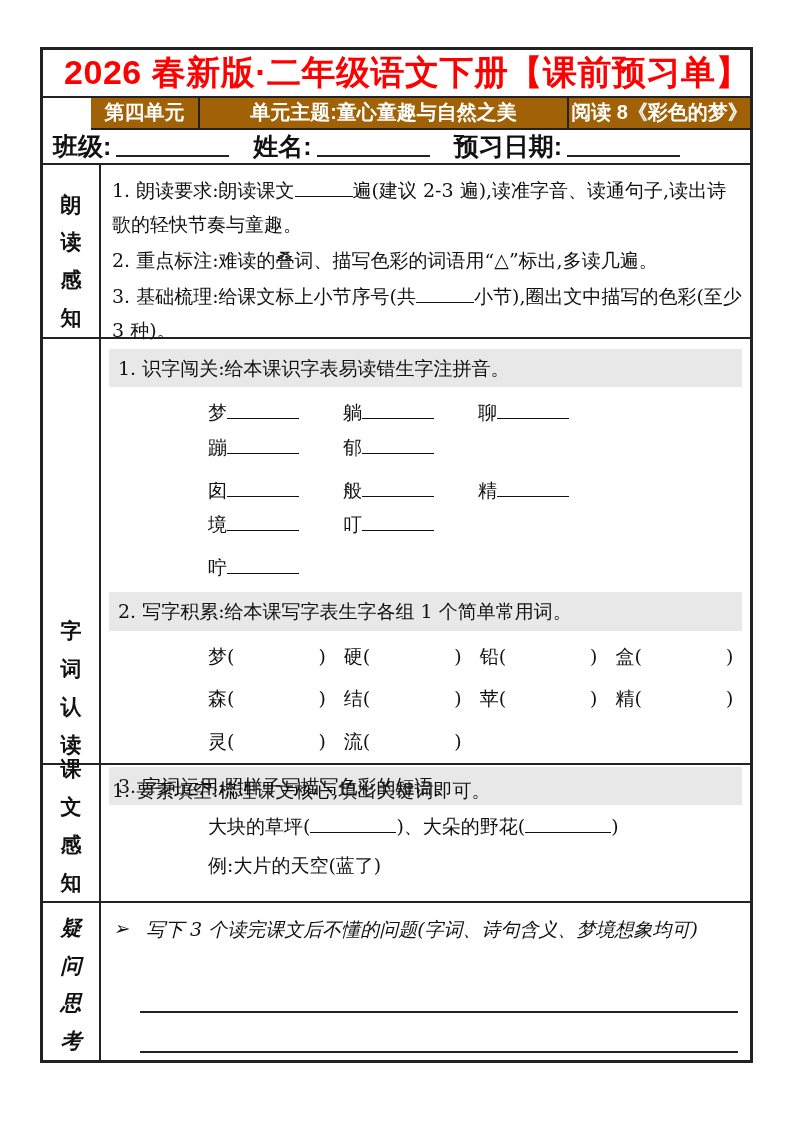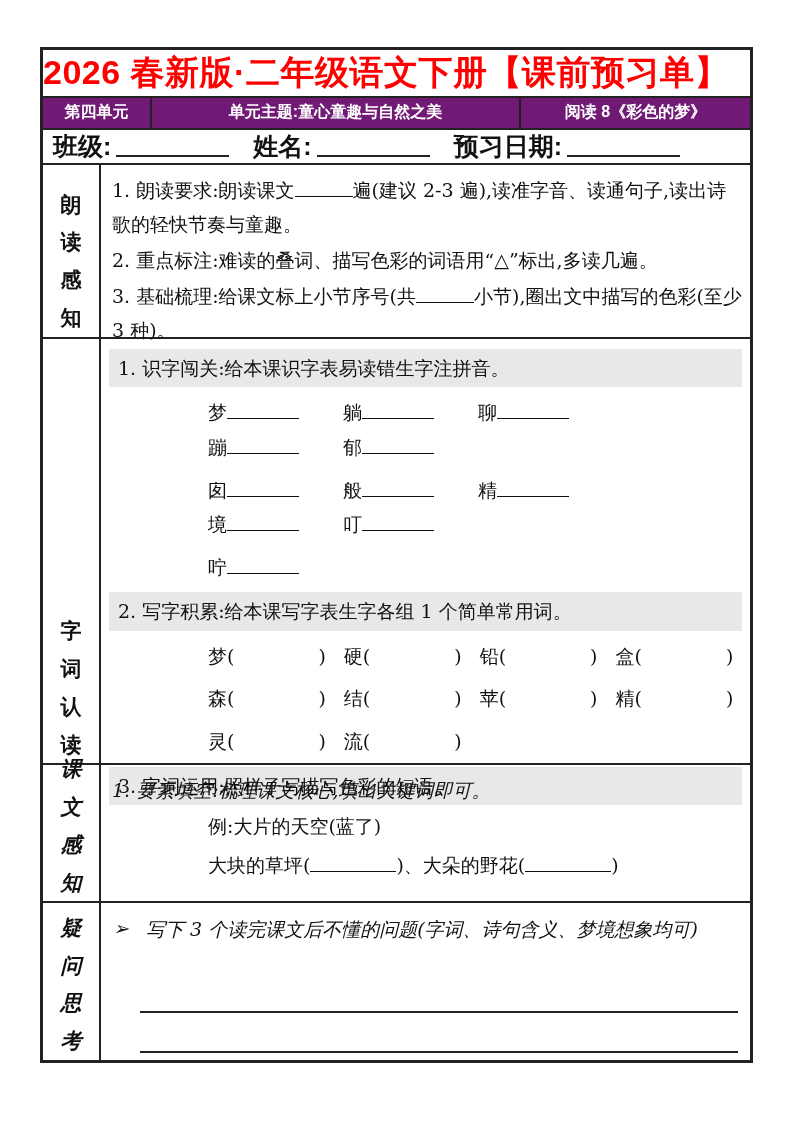--- a/index.html
+++ b/index.html
@@ -6,27 +6,27 @@
   html,body { background:#ffffff; }
   .page {
     position:relative; width:793px; height:1122px; background:#fff;
     font-family:"DejaVu Serif", serif; color:#111; overflow:hidden;
   }
   .sheet {
     position:absolute; left:40px; top:47px; width:713px; height:1016px;
     border:3px solid #222; display:flex; flex-direction:column;
   }
   
-  .titlebar { height:58px; display:flex; align-items:center; justify-content:flex-start;
+  .titlebar { height:58px; display:flex; align-items:center; justify-content:flex-end;
     border-bottom:2px solid #222; background:#fff; }
   .title { font-family:"Liberation Sans", sans-serif; font-weight:900; font-size:34px;
     color:#fe0000; white-space:nowrap; letter-spacing:0.5px; }
   
-  .unitbar { height:41px; display:flex; background:#701a75; border-bottom:2px solid #222;
-    color:#ffffff; font-family:"Liberation Sans", sans-serif; font-weight:700; font-size:16px; }
+  .unitbar { height:41px; display:flex; background:#a16207; border-bottom:2px solid #222;
+    color:#ffffff; font-family:"Liberation Sans", sans-serif; font-weight:700; font-size:20px;margin-left:48px; }
   .ucell { display:flex; align-items:center; justify-content:center; height:100%; }
   .ucell-1 { width:109px; border-right:2px solid #222; }
   .ucell-2 { width:369px; border-right:2px solid #222; }
   .ucell-3 { flex:1; }
   
   .inforow { height:42px; border-bottom:2px solid #222; display:flex; align-items:center;
     padding:0 10px; font-family:"Liberation Sans", sans-serif; font-weight:700; font-size:25px; }
   .iblank { width:113px; border-bottom:2px solid #222; height:22px; margin:0 24px 0 5px; }
   .iblank:last-child { margin-right:0; }
   
@@ -129,26 +129,26 @@
           <span class="wu"><span>森</span><span>(</span><span class="wgap"></span><span>)</span></span>
           <span class="wu"><span>结</span><span>(</span><span class="wgap"></span><span>)</span></span>
           <span class="wu"><span>苹</span><span>(</span><span class="wgap"></span><span>)</span></span>
           <span class="wu"><span>精</span><span>(</span><span class="wgap"></span><span>)</span></span>
         </div>
         <div class="charrow">
           <span class="wu"><span>灵</span><span>(</span><span class="wgap"></span><span>)</span></span>
           <span class="wu"><span>流</span><span>(</span><span class="wgap"></span><span>)</span></span>
         </div>
         <div class="shade">3. 字词运用:照样子写描写色彩的短语。</div>
+        <div class="indent1"><span>大块的草坪(</span><span class="blank w86"></span><span>)、大朵的野花(</span><span class="blank w86"></span><span>)</span></div>
         <div class="indent1">例:大片的天空(蓝了)</div>
-        <div class="indent1"><span>大块的草坪(</span><span class="blank w86"></span><span>)、大朵的野花(</span><span class="blank w86"></span><span>)</span></div>
       </div>
     </div>
 
-    <div class="trow" style="min-height:138px;font-style:italic;">
+    <div class="trow" style="min-height:138px;">
       <div class="tlabel">
         <span class="vlabel">课文感知</span>
       </div>
       <div class="tcontent">
         <p class="line">1. 要素填空:梳理课文核心,填出关键词即可。</p>
       </div>
     </div>
 
     <div class="trow">
       <div class="tlabel">

